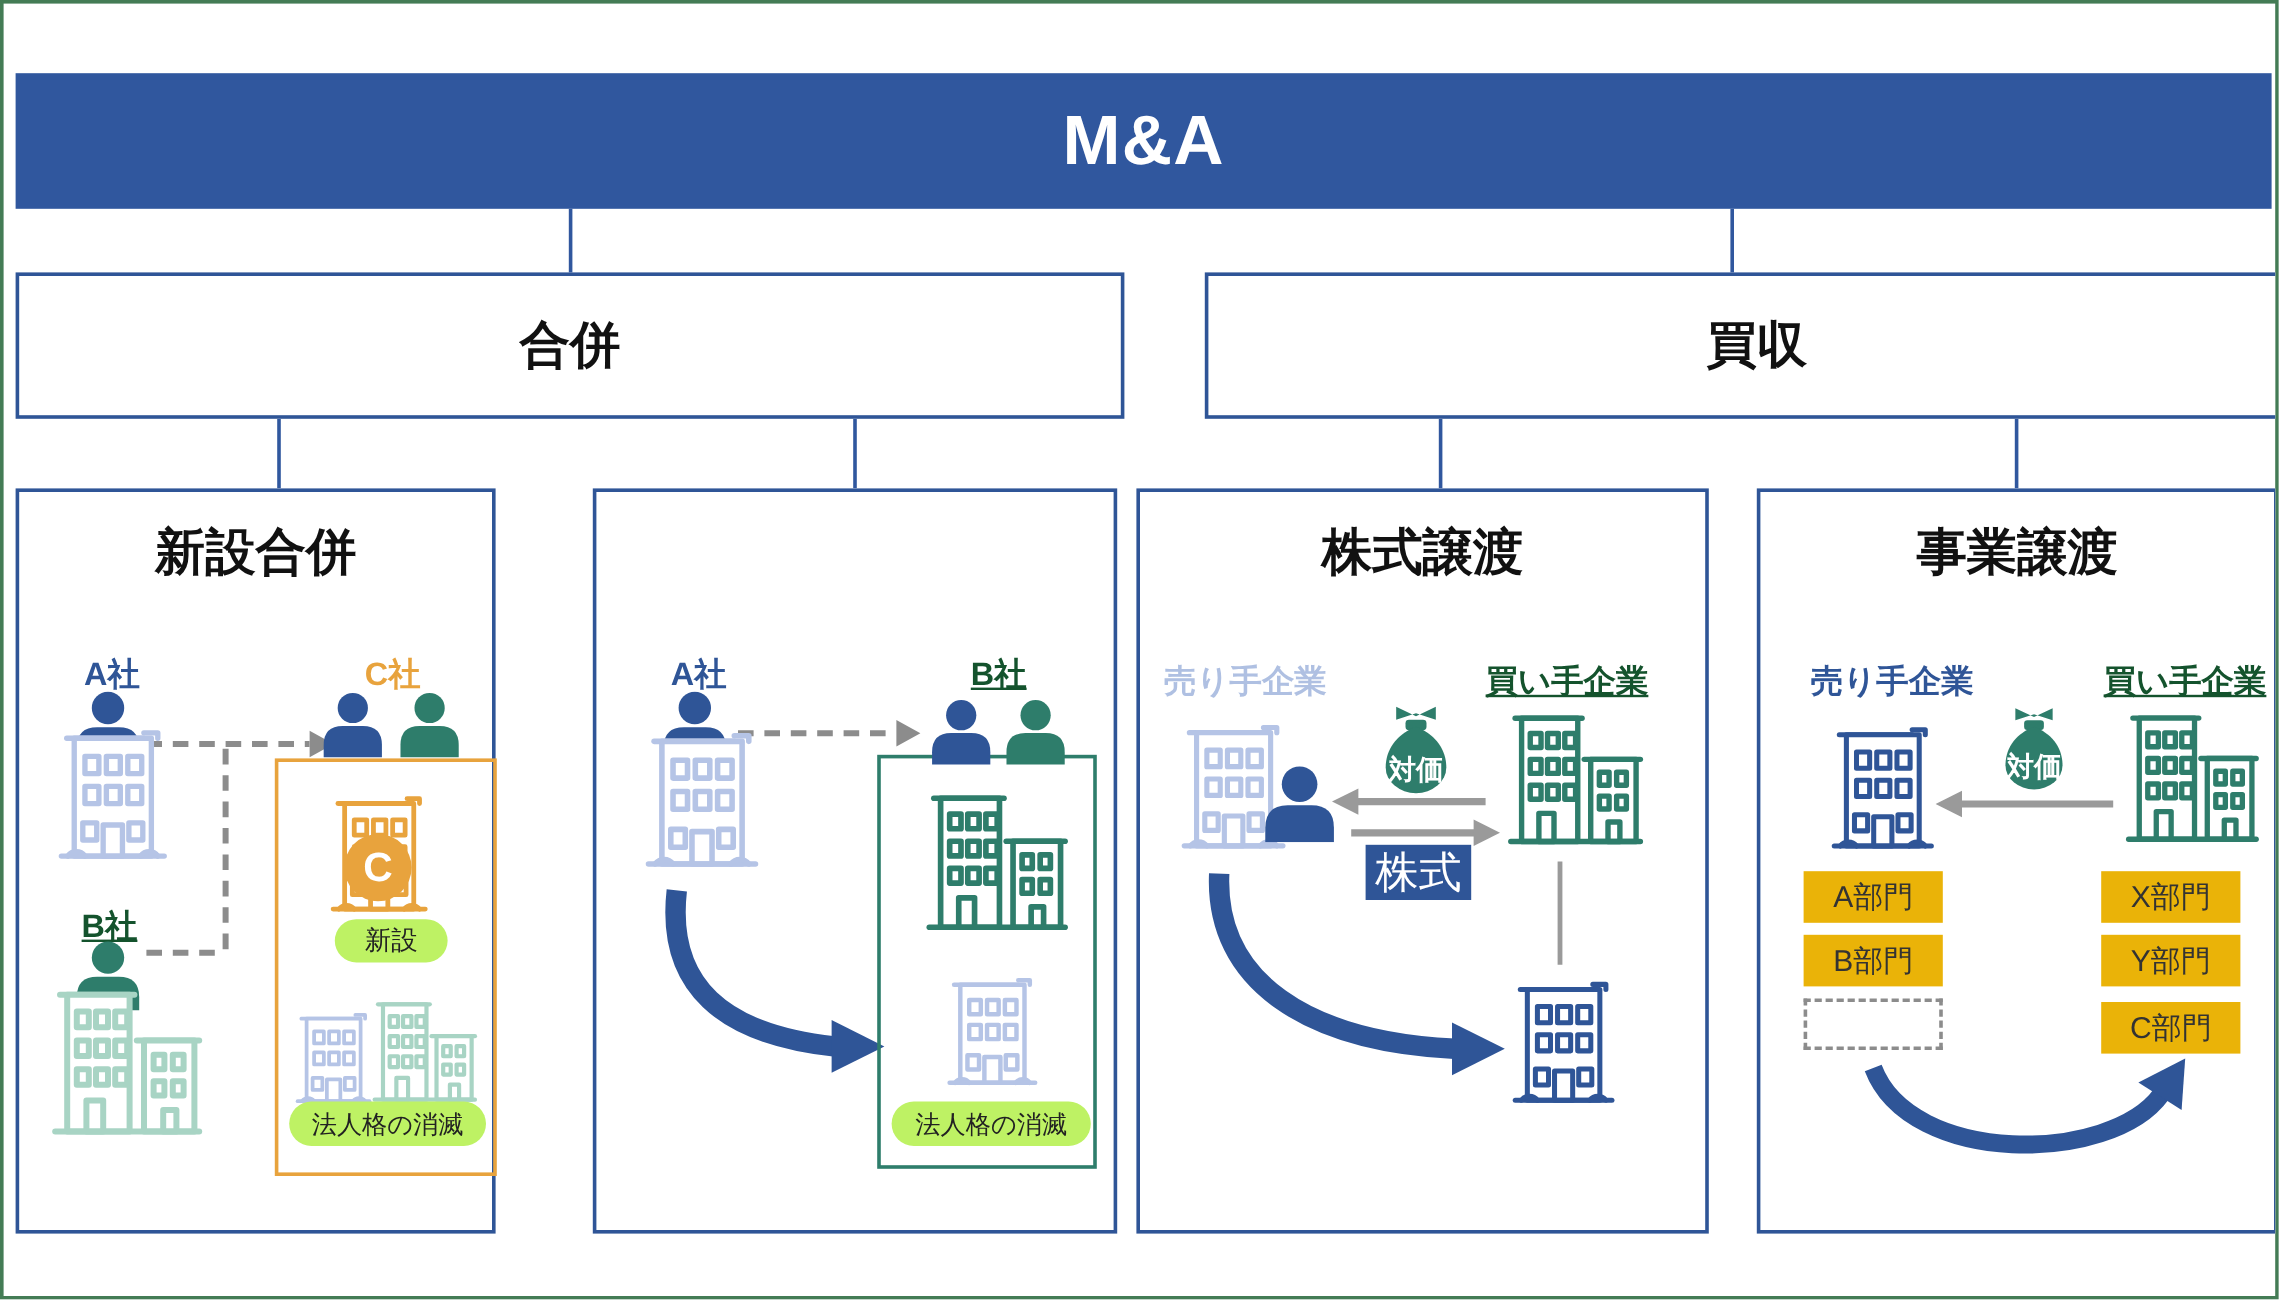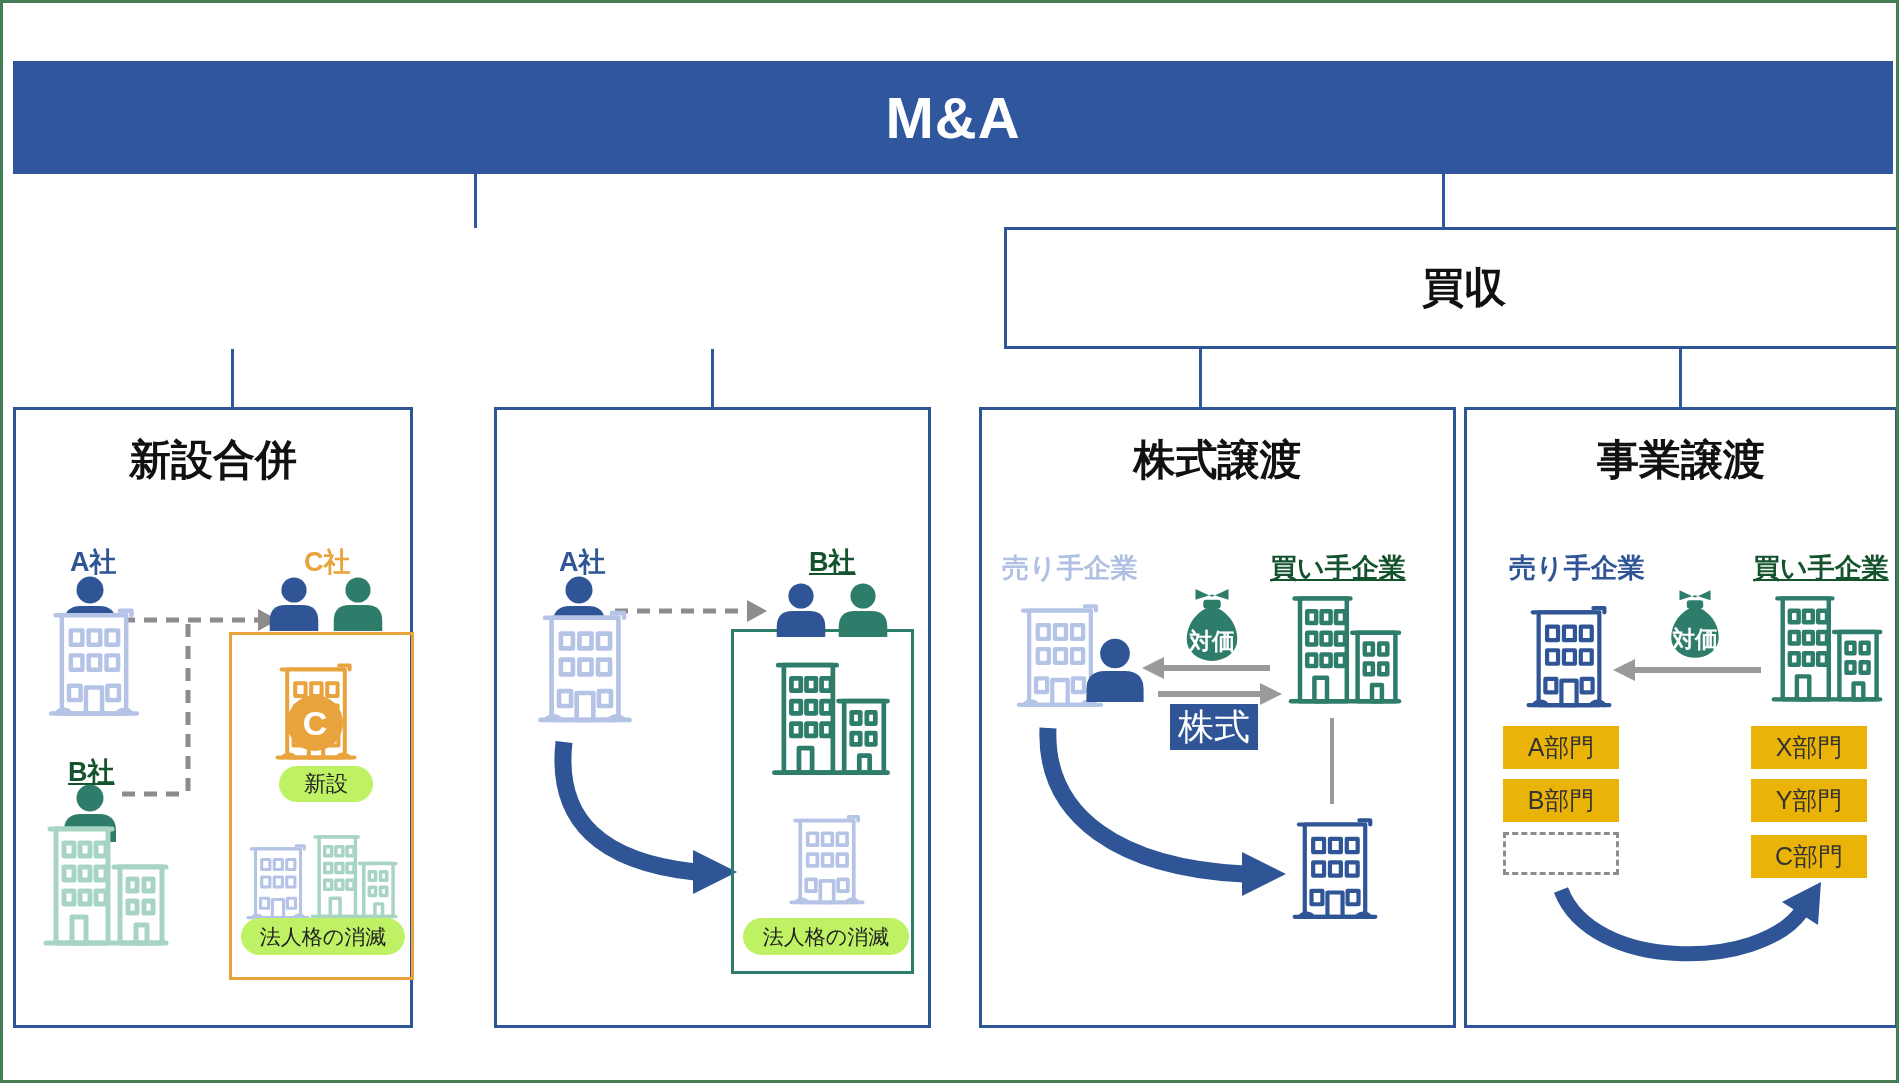--- a/index.html
+++ b/index.html
@@ -126,20 +126,23 @@
     <span>M&amp;A</span>
   </div>
 
   <div class="abs vline" style="left:471px;top:171px;height:54px"></div>
   <div class="abs vline" style="left:1439px;top:171px;height:54px"></div>
   <div class="abs vline" style="left:228px;top:346px;height:58px"></div>
   <div class="abs vline" style="left:708px;top:346px;height:58px"></div>
   <div class="abs vline" style="left:1196px;top:346px;height:58px"></div>
   <div class="abs vline" style="left:1676px;top:346px;height:58px"></div>
 
+  <div class="abs catbox" style="left:10px;top:224px;width:924px">
+    <span>合併</span>
+  </div>
   <div class="abs catbox" style="left:1001px;top:224px;width:920px">
     <span>買収</span>
   </div>
 
   <div class="panel" style="left:10px;width:400px">
     <div class="ptitle">新設合併</div>
 
     <svg class="overlay" width="433" height="621">
       <line x1="106" y1="210" x2="242" y2="210" stroke="#8C8C8C" stroke-width="5" stroke-dasharray="13 9"></line>
       <polygon points="242,199 262,210 242,221" fill="#8C8C8C"></polygon>
@@ -214,21 +217,21 @@
       </svg>
     <svg class="icon" style="left:268px;top:242px;color:#2E7D6B" width="132" height="132">
         <use href="#bldg2"></use>
       </svg>
     <svg class="icon" style="left:288px;top:398px;color:#B5C4E6" width="84" height="104">
         <use href="#bldg1"></use>
       </svg>
     <div class="pill" style="left:246px;top:508px;width:166px;height:37px;font-size:21px">法人格の消滅</div>
   </div>
 
-  <div class="panel" style="left:976px;width:477px">
+  <div class="panel" style="left:944px;width:477px">
     <div class="ptitle">株式譲渡</div>
 
     <svg class="overlay" width="443" height="621">
       <line x1="288" y1="258" x2="180" y2="258" stroke="#9A9A9A" stroke-width="6"></line>
       <polygon points="182,247 160,258 182,269" fill="#9A9A9A"></polygon>
       <line x1="176" y1="284" x2="280" y2="284" stroke="#9A9A9A" stroke-width="6"></line>
       <polygon points="278,273 300,284 278,295" fill="#9A9A9A"></polygon>
       <line x1="350" y1="308" x2="350" y2="394" stroke="#9A9A9A" stroke-width="4"></line>
       <path d="M 66 318 C 62 408, 140 458, 262 464" stroke="#2F5597" stroke-width="17" fill="none"></path>
       <polygon points="260,442 304,464 260,486" fill="#2F5597"></polygon>

